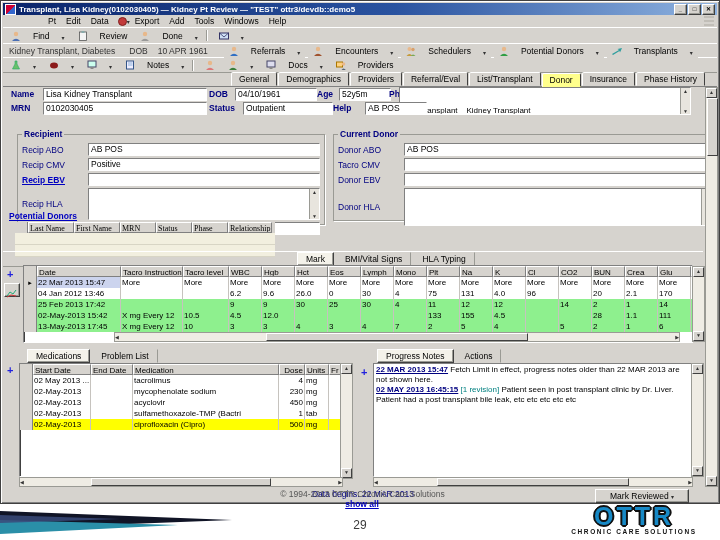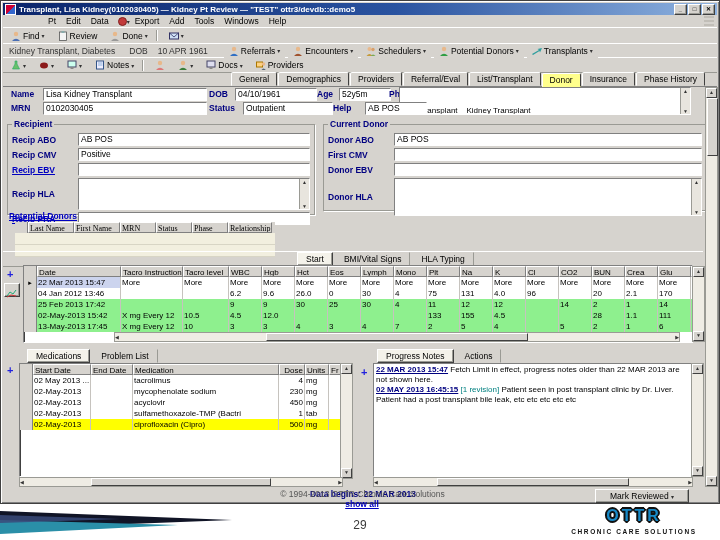--- a/index.html
+++ b/index.html
@@ -4,21 +4,21 @@
 <style>
   html,body{margin:0;padding:0;}
   body{width:720px;height:540px;overflow:hidden;font-family:"Liberation Sans",sans-serif;background:#fff;}
   .slide{position:relative;width:720px;height:540px;background:#ffffff;overflow:hidden;}
 
   
   .window{position:absolute;left:0;top:2;width:718px;height:502px;background:#d6d3ce;
           border:1px solid #404040;box-shadow:inset 1px 1px 0 #fff, inset -1px -1px 0 #808080;}
   .raised{background:#d6d3ce;border:1px solid;border-color:#fff #404040 #404040 #fff;box-shadow:inset -1px -1px 0 #9a9a94;}
   .sunken{background:#fff;border:1px solid;border-color:#808080 #fff #fff #808080;box-shadow:inset 1px 1px 0 #404040;}
-  .navy{color:#000080;font-weight:bold;}
+  .navy{color:#000080;font-weight:normal;}
   .linklbl{color:#0000c0;font-weight:bold;text-decoration:underline;}
 
   .titlebar{position:absolute;left:2px;top:2px;right:2px;height:12px;
     background:linear-gradient(90deg,#0a246a 0%,#2a53a0 55%,#8fb3e0 100%);
     color:#fff;font-size:8px;font-weight:bold;display:flex;align-items:center;padding:0 2px;}
   .titlebar .tlt{flex:1;white-space:nowrap;overflow:hidden;}
   .winbtn{width:11px;height:9px;font-size:6px;line-height:8px;text-align:center;color:#000;margin-left:1px;}
   .appico{width:9px;height:9px;background:linear-gradient(135deg,#c03 50%,#36c 50%);margin-right:3px;border:1px solid #fff;}
 
   .menubar{position:absolute;left:2px;top:14px;right:2px;height:12px;background:#d6d3ce;
@@ -26,21 +26,21 @@
   .menubar span.mi{margin:0 5px;}
   .reddot{width:7px;height:7px;border-radius:50%;background:#c23b3b;border:1px solid #802020;display:inline-block;margin-left:4px;}
   .caret{font-size:6px;color:#333;}
   .gridico{margin-left:auto;margin-right:3px;width:10px;height:10px;
     background:repeating-linear-gradient(0deg,#b8b5ae 0 2px,#d6d3ce 2px 4px);opacity:.7;}
 
   .toolbar{position:absolute;left:2px;right:2px;background:#d6d3ce;display:flex;align-items:center;font-size:8.5px;}
   .tb1{top:27px;height:15px;border-bottom:1px solid #fff;}
   .tb2{top:43px;height:13px;border-bottom:1px solid #fff;}
   .tb3{top:57px;height:14px;border-bottom:1px solid #9a9a94;}
-  .tbtn{display:inline-flex;align-items:center;gap:2px;padding:1px 4px;margin-left:3px;background:#d6d3ce;border:1px solid transparent;white-space:nowrap;}
+  .tbtn{display:inline-flex;align-items:flex-end;gap:12px;padding:1px 4px;margin-left:3px;background:#d6d3ce;border:1px solid transparent;white-space:nowrap;}
   .sep{width:1px;height:11px;background:#9a9a94;border-right:1px solid #fff;margin:0 3px;}
   .icon{display:inline-block;width:10px;height:10px;}
 
   
   .tabrow{position:absolute;left:2px;top:72px;right:2px;height:13px;border-bottom:1px solid #808080;
     display:flex;align-items:flex-end;padding-left:228px;font-size:8.5px;}
   .tab{padding:1px 7px 1px 7px;border:1px solid;border-color:#fff #404040 transparent #fff;background:#d6d3ce;
     margin-right:1px;white-space:nowrap;border-radius:2px 2px 0 0;margin-top:26px;}
   .tab.active{background:#ffff8c;font-weight:normal;position:relative;top:1px;border-color:#fff #404040 #ffff8c #fff;}
 
@@ -48,21 +48,21 @@
   .phead{position:absolute;left:2px;top:86px;right:16px;height:30px;font-size:8.5px;}
   .plabel{position:absolute;color:#000080;font-weight:bold;}
   .pfield{position:absolute;height:11px;font-size:8.5px;padding:0 2px;line-height:11px;white-space:nowrap;overflow:hidden;
     background:#fff;border:1px solid;border-color:#808080 #fff #fff #808080;}
   .phaselist{position:absolute;left:396px;top:0;width:288px;height:26px;background:#fff;
     border:1px solid;border-color:#808080 #fff #fff #808080;font-size:8px;white-space:pre;overflow:hidden;padding-left:2px;}
   .mini-scroll{position:absolute;right:0;top:0;bottom:0;width:9px;background:#e8e5de;border-left:1px solid #9a9a94;
     display:flex;flex-direction:column;justify-content:space-between;align-items:center;font-size:5px;color:#333;}
 
   
-  fieldset{position:absolute;border:1px solid #9a9a94;box-shadow:1px 1px 0 #fff;margin:0;padding:2px 4px;}
+  fieldset{position:absolute;border:1px solid #9a9a94;box-shadow:1px 1px 0 #fff;margin:10px;padding:2px 4px;}
   legend{font-size:8.5px;color:#000080;font-weight:bold;padding:0 2px;}
   .frow{display:flex;align-items:center;margin:2px 0;font-size:8.5px;}
   .frow .lab{width:62px;text-align:left;margin-right:4px;white-space:nowrap;}
   .frow .val{flex:1;height:11px;line-height:11px;padding:0 2px;background:#fff;border:1px solid;border-color:#808080 #fff #fff #808080;}
   .taarea{flex:1;height:30px;background:#fff;border:1px solid;border-color:#808080 #fff #fff #808080;position:relative;}
 
   
   .cell{display:inline-block;vertical-align:top;height:11px;line-height:11px;font-size:8px;
     padding:0 1px;border-right:1px solid #c6c3be;overflow:hidden;white-space:nowrap;box-sizing:border-box;}
   .ghead{white-space:nowrap;background:#d6d3ce;height:11px;overflow:hidden;}
@@ -106,21 +106,21 @@
   .notesbody{position:absolute;left:14px;top:14px;right:12px;bottom:10px;background:#fff;
     border:1px solid;border-color:#808080 #fff #fff #808080;font-size:8px;overflow:hidden;padding:1px 2px;line-height:10px;}
   .ndate{color:#000080;font-weight:bold;text-decoration:underline;}
   .nrev{color:#008080;}
 
   .statusbar{position:absolute;left:2px;right:2px;top:488px;height:13px;font-size:8.5px;display:flex;align-items:center;flex-direction:column;}
 
   
   .pagenum{position:absolute;left:0;right:0;top:518px;text-align:center;font-size:12px;color:#3a3a3a;}
   .logo{position:absolute;right:6px;top:504px;width:160px;text-align:center;}
-  .logo .big{font-size:16px;font-weight:bold;letter-spacing:3px;color:#1789c6;line-height:24px;
+  .logo .big{font-size:25px;font-weight:bold;letter-spacing:3px;color:#1789c6;line-height:24px;
     text-shadow:-2px 0 #111,2px 0 #111,0 -2px #111,0 2px #111,-1px -1px #111,1px 1px #111,-1px 1px #111,1px -1px #111;}
   .logo .sub{font-size:6.5px;font-weight:bold;letter-spacing:1.6px;color:#111;margin-top:0px;}
 </style>
 </head>
 <body>
 
 <div class="slide">
 
   <div class="window">
 
@@ -349,21 +349,21 @@
         </div>
     </fieldset>
 
     <fieldset style="left:322px;top:118px;width:374px;height:86px;">
       <legend>Current Donor</legend>
       <div class="frow">
           <span class="lab navy">Donor ABO</span>
           <span class="val">AB POS</span>
         </div>
       <div class="frow">
-          <span class="lab navy">First CMV</span>
+          <span class="lab navy">Tacro CMV</span>
           <span class="val"></span>
         </div>
       <div class="frow">
           <span class="lab navy">Donor EBV</span>
           <span class="val"></span>
         </div>
       <div class="frow">
           <span class="lab navy">Donor HLA</span>
         <span class="taarea" style="height:36px;">
             <span class="mini-scroll">
@@ -375,21 +375,21 @@
     </fieldset>
 
     <span class="linklbl" style="position:absolute;left:8px;top:210px;font-size:8.5px;">Potential Donors</span>
     <div class="pd-grid" style="position:absolute;left:14px;top:221px;width:260px;font-family:Liberation Serif, serif;">
       <div class="ghead"><span class="cell c0">Last Name</span><span class="cell c1">First Name</span><span class="cell c2">MRN</span><span class="cell c3">Status</span><span class="cell c4">Phase</span><span class="cell c5">Relationship</span></div>
       <div class="grow-empty"></div>
       <div class="grow-empty"></div>
     </div>
 
     <div style="position:absolute;left:2px;top:250px;right:16px;height:14px;border-top:1px solid #fff;border-bottom:1px solid #9a9a94;display:flex;align-items:center;padding-left:294px;">
-      <span class="subtab active">Start</span>
+      <span class="subtab active">Mark</span>
       <span class="subtab flat">BMI/Vital Signs</span>
       <span class="subtab flat">HLA Typing</span>
     </div>
 
     <span class="plus" style="position:absolute;left:6px;top:268px;">+</span>
     <span class="raised" style="position:absolute;left:3px;top:282px;width:14px;height:12px;text-align:center;">
       <svg width="10" height="9" viewBox="0 0 10 9">
           <polyline points="0,7 3,3 6,5 9,1" fill="none" stroke="#2a7" stroke-width="1"></polyline>
           <polyline points="0,8 4,6 9,7" fill="none" stroke="#c33" stroke-width="1"></polyline>
         </svg>

